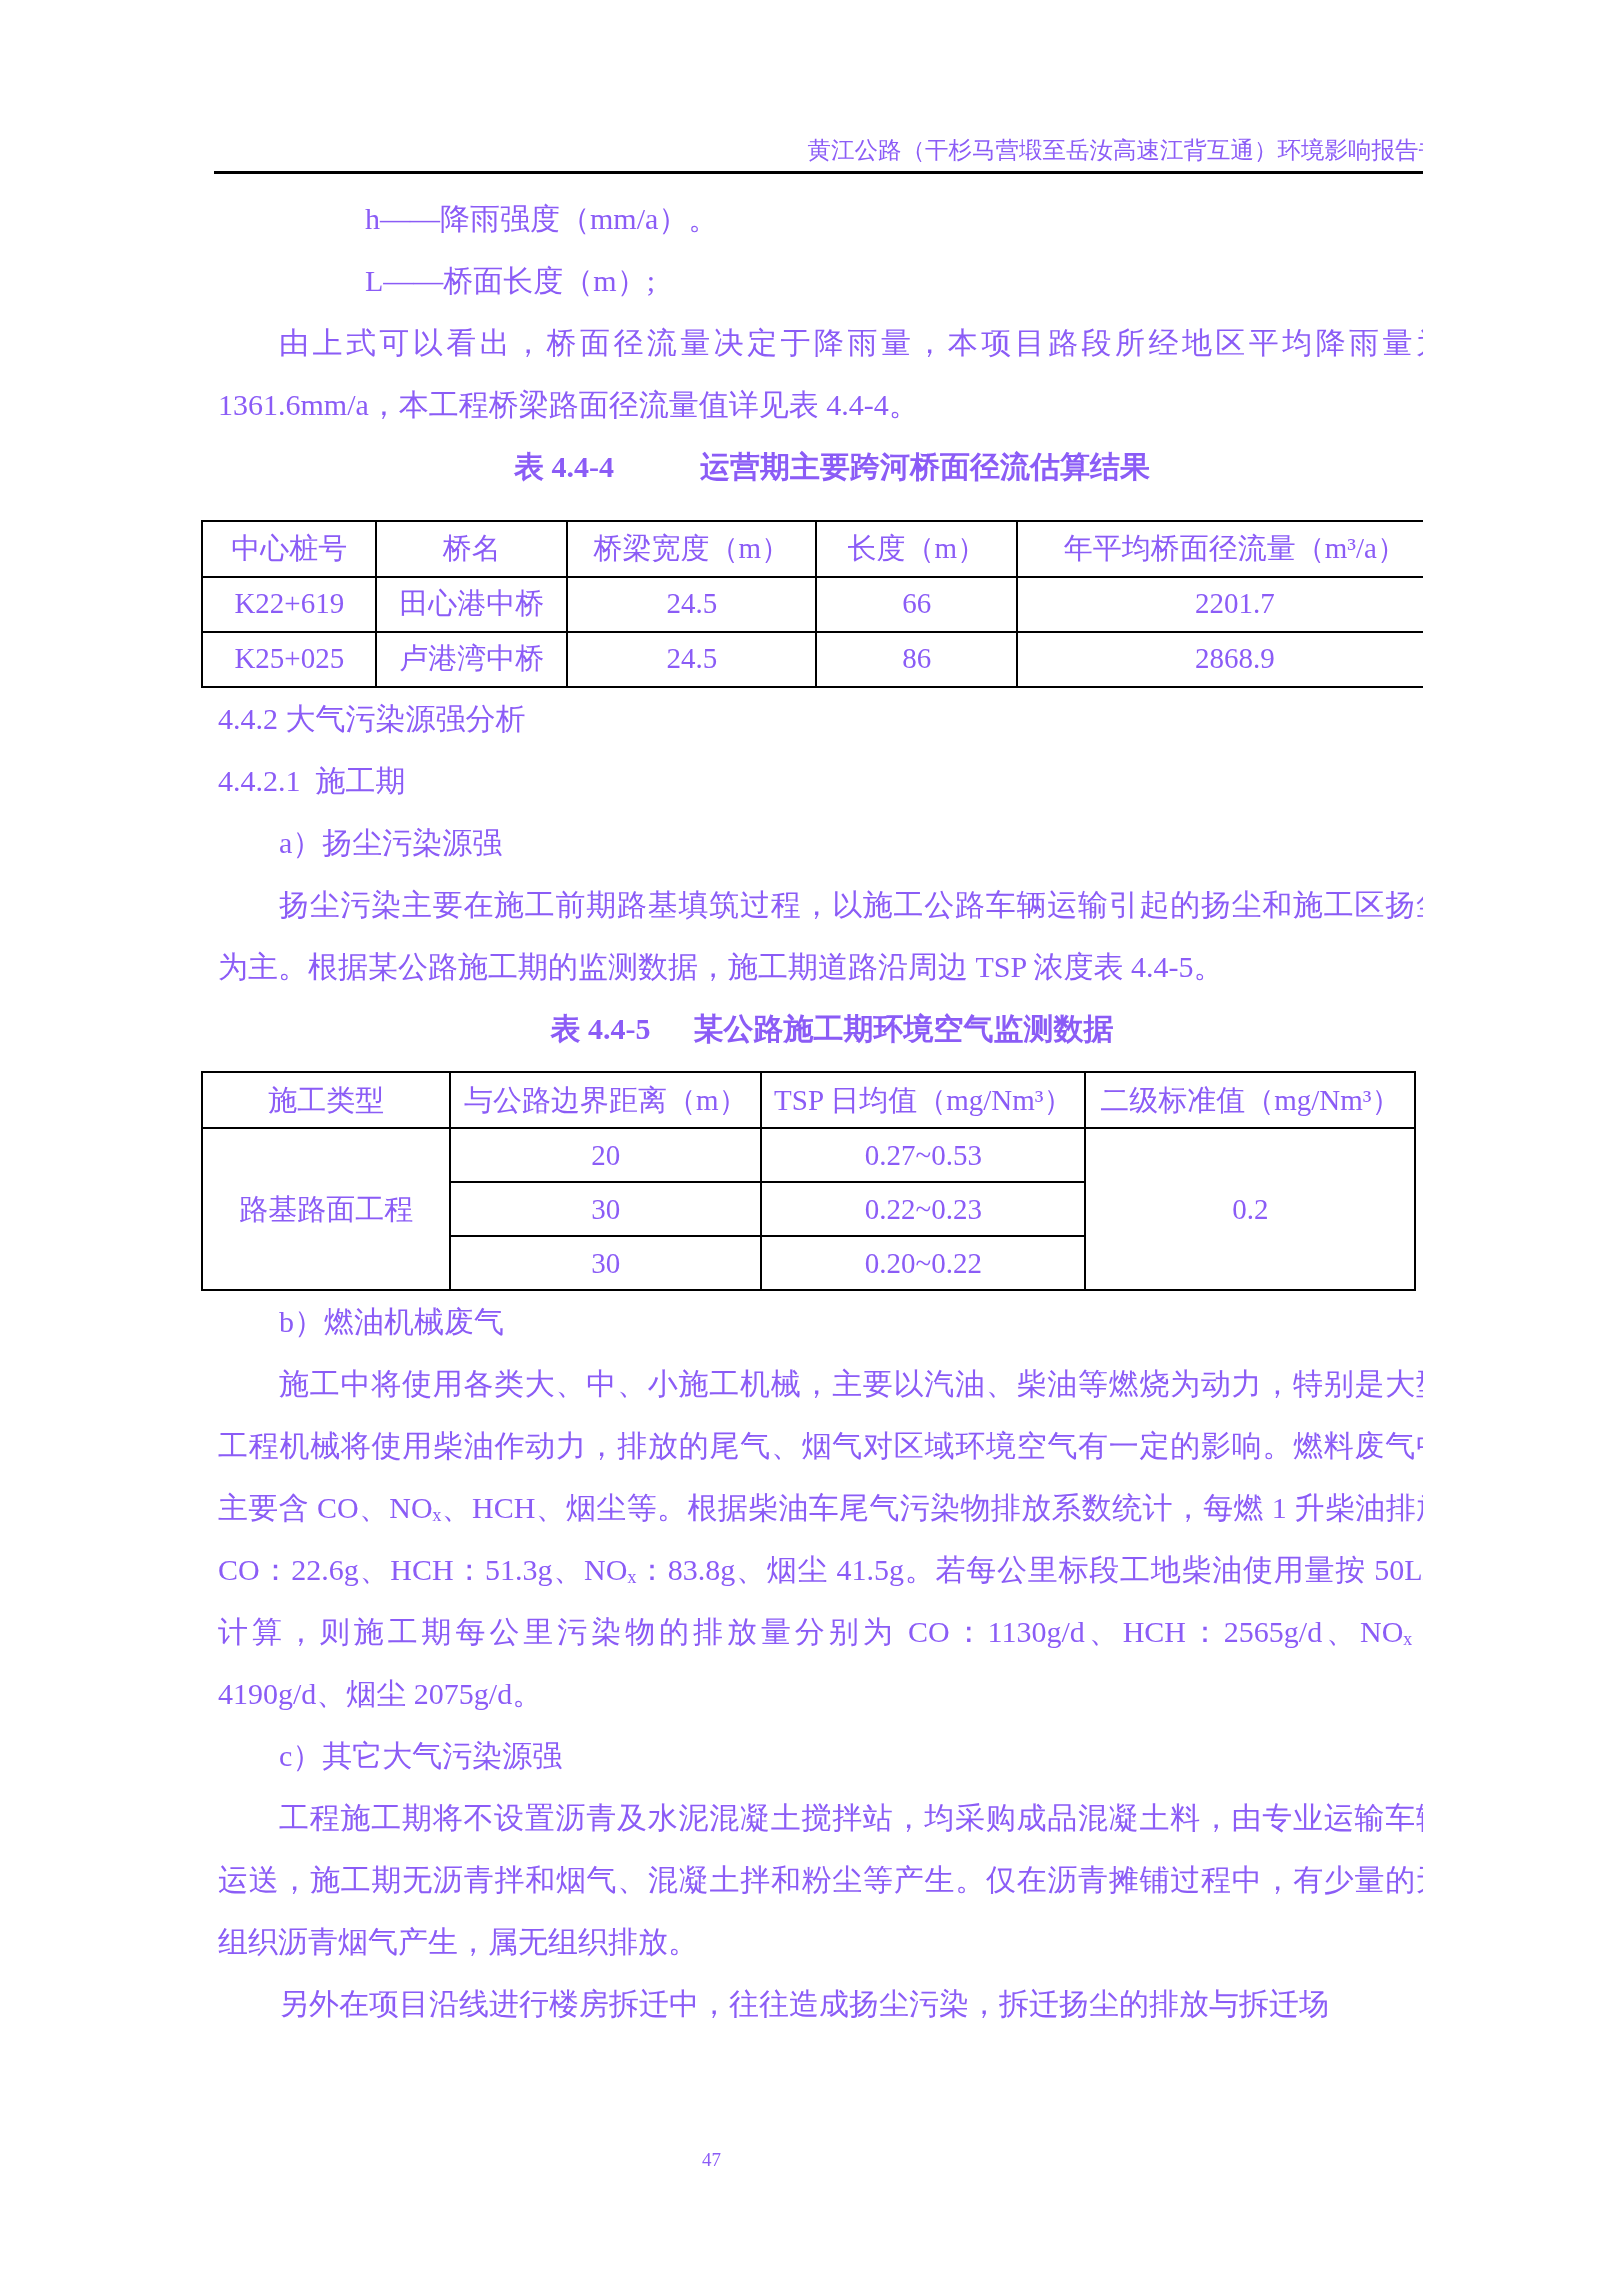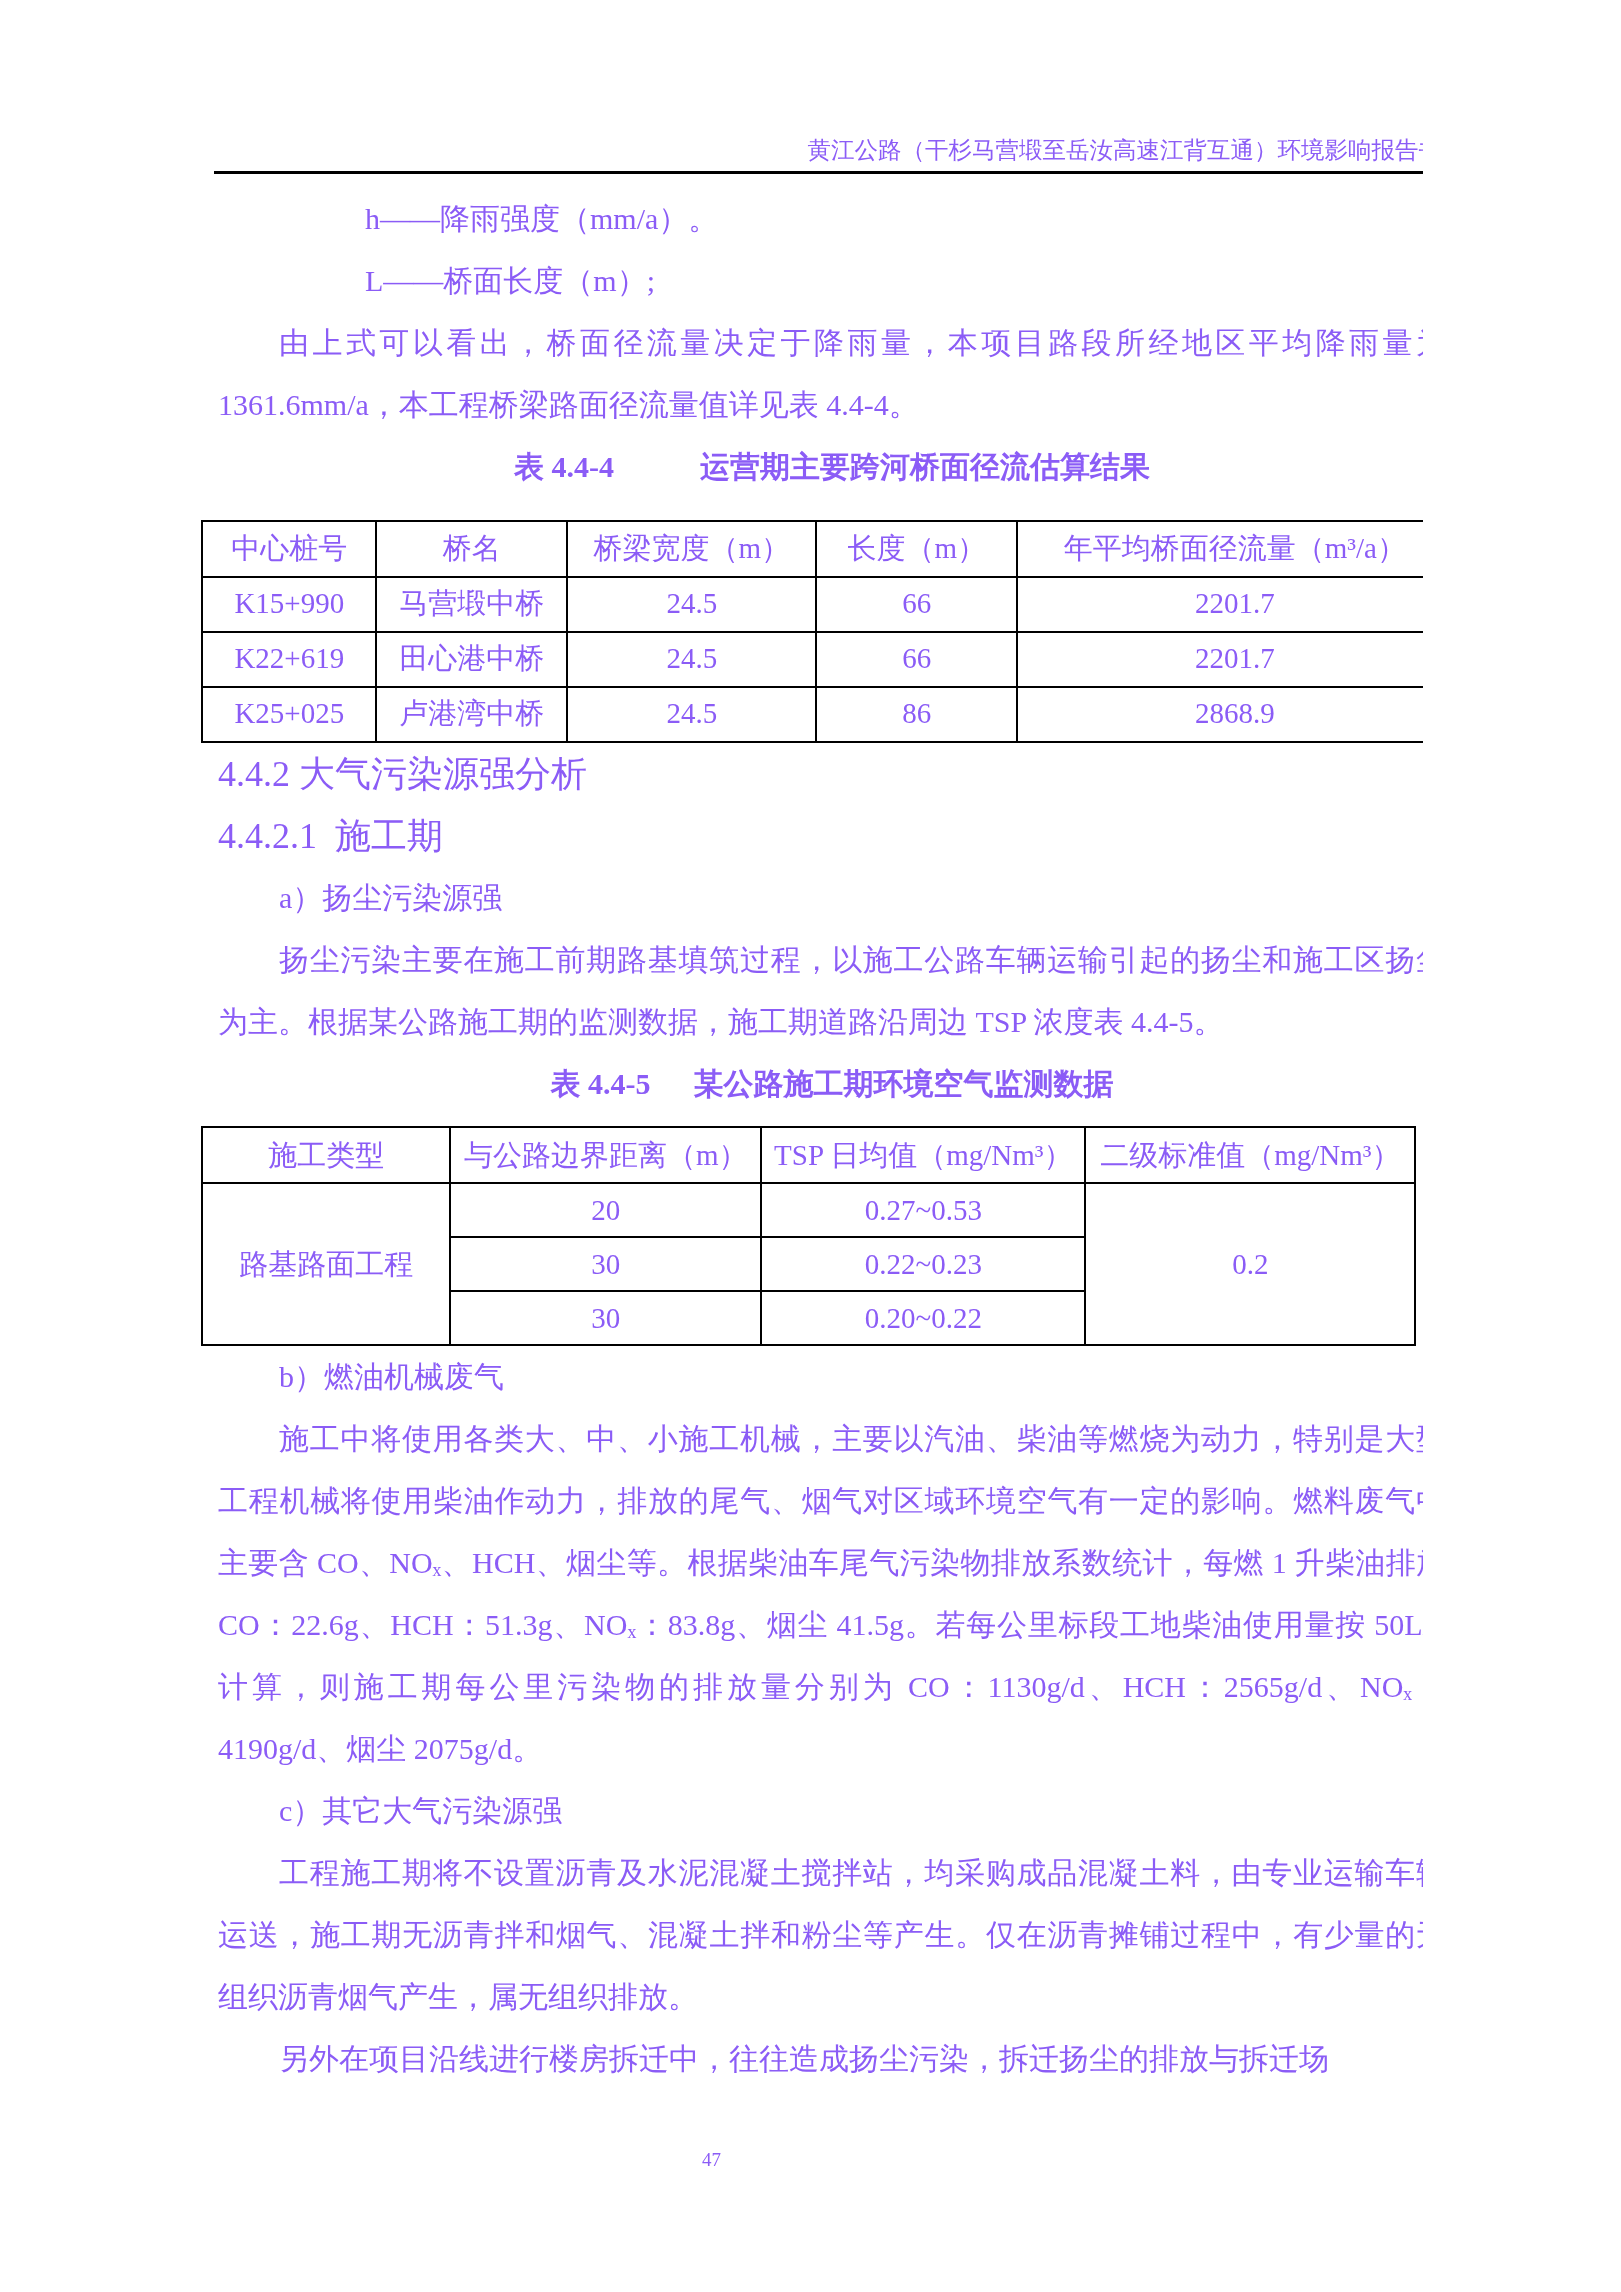--- a/index.html
+++ b/index.html
@@ -27,21 +27,21 @@
     position: absolute;
     left: 218px;
     top: 188px;
     width: 1228px;
     font-size: 30px;
     line-height: 62px;
   }
   .def-line { margin: 0 0 0 147px; white-space: pre-wrap; }
   .para { margin: 0; text-align: justify; }
   .indent { text-indent: 61px; }
-  .heading { margin: 0; font-size: 36px; font-weight: normal; white-space: pre-wrap; }
+  .heading { margin: 0; font-size: 30px; font-weight: normal; white-space: pre-wrap; }
   .item { margin: 0; text-indent: 61px; }
   .caption { margin: 0; text-align: center; font-weight: bold; }
   .cap-label.gap-wide { margin-right: 86px; }
   .cap-label.gap-narrow { margin-right: 43px; }
   table {
     border-collapse: collapse;
     table-layout: fixed;
     background: #ffffff;
     border: 2.9px solid #000000;
   }
@@ -102,27 +102,20 @@
       <thead>
         <tr>
           <th>中心桩号</th>
           <th>桥名</th>
           <th>桥梁宽度（m）</th>
           <th>长度（m）</th>
           <th>年平均桥面径流量（m³/a）</th>
         </tr>
       </thead>
       <tbody>
-        <tr>
-          <td>K15+990</td>
-          <td>马营塅中桥</td>
-          <td>24.5</td>
-          <td>66</td>
-          <td>2201.7</td>
-        </tr>
         <tr>
           <td>K22+619</td>
           <td>田心港中桥</td>
           <td>24.5</td>
           <td>66</td>
           <td>2201.7</td>
         </tr>
         <tr>
           <td>K25+025</td>
           <td>卢港湾中桥</td>

